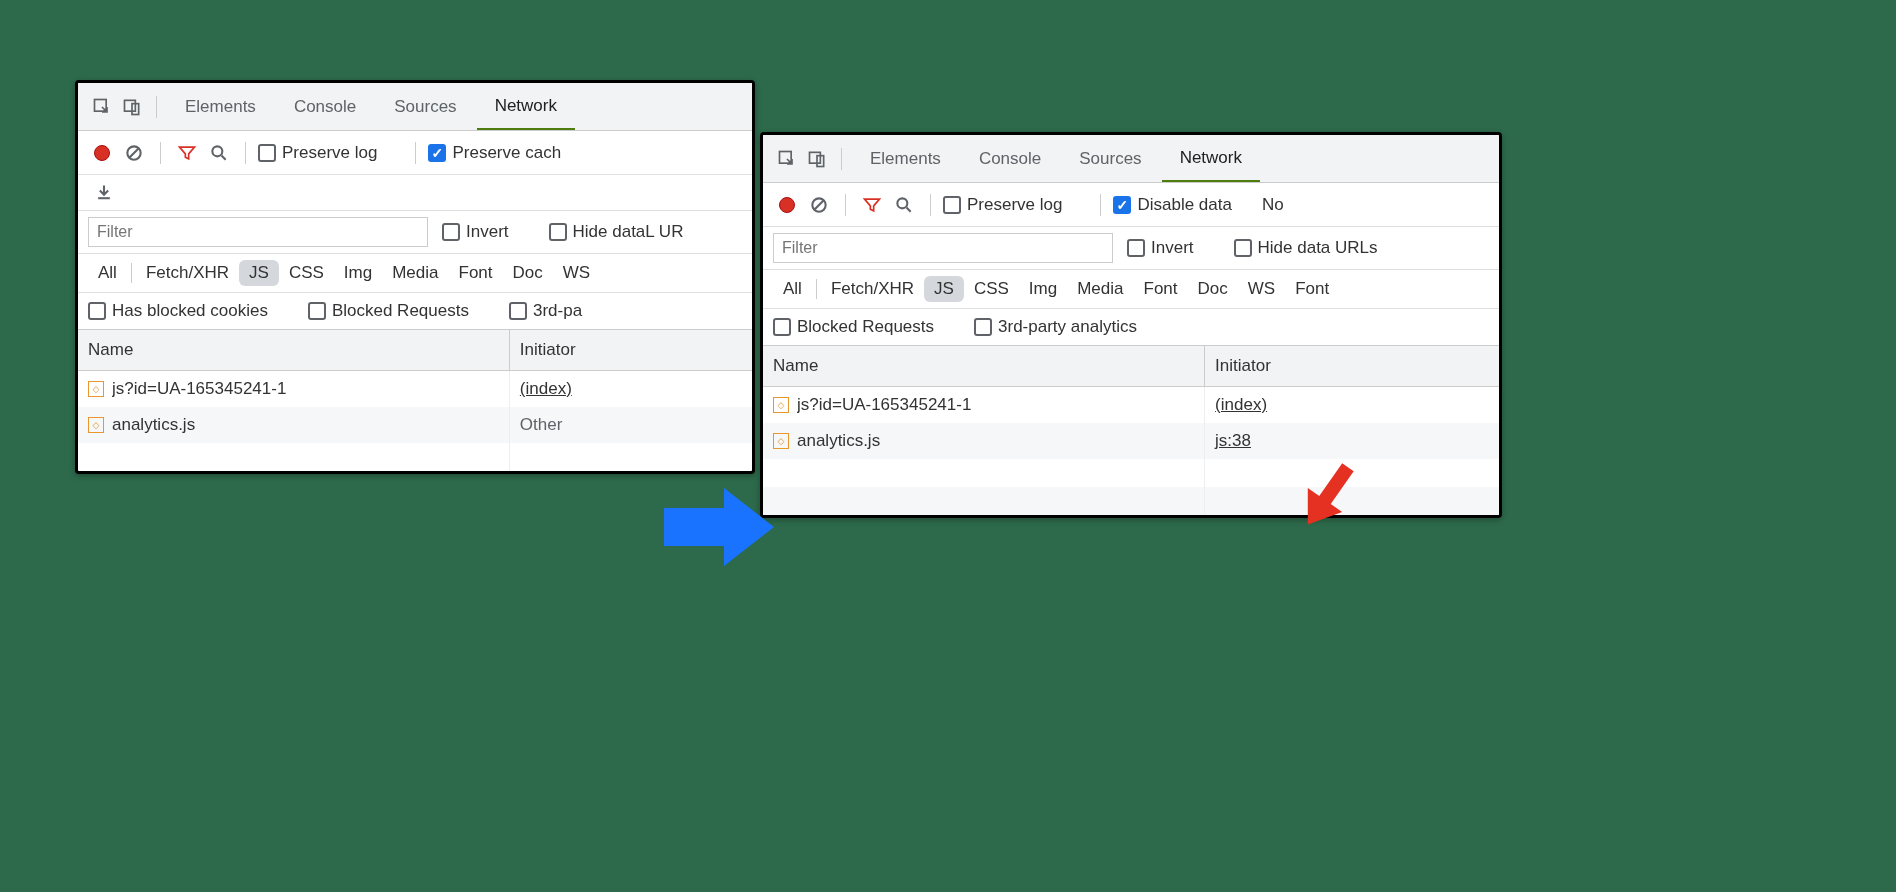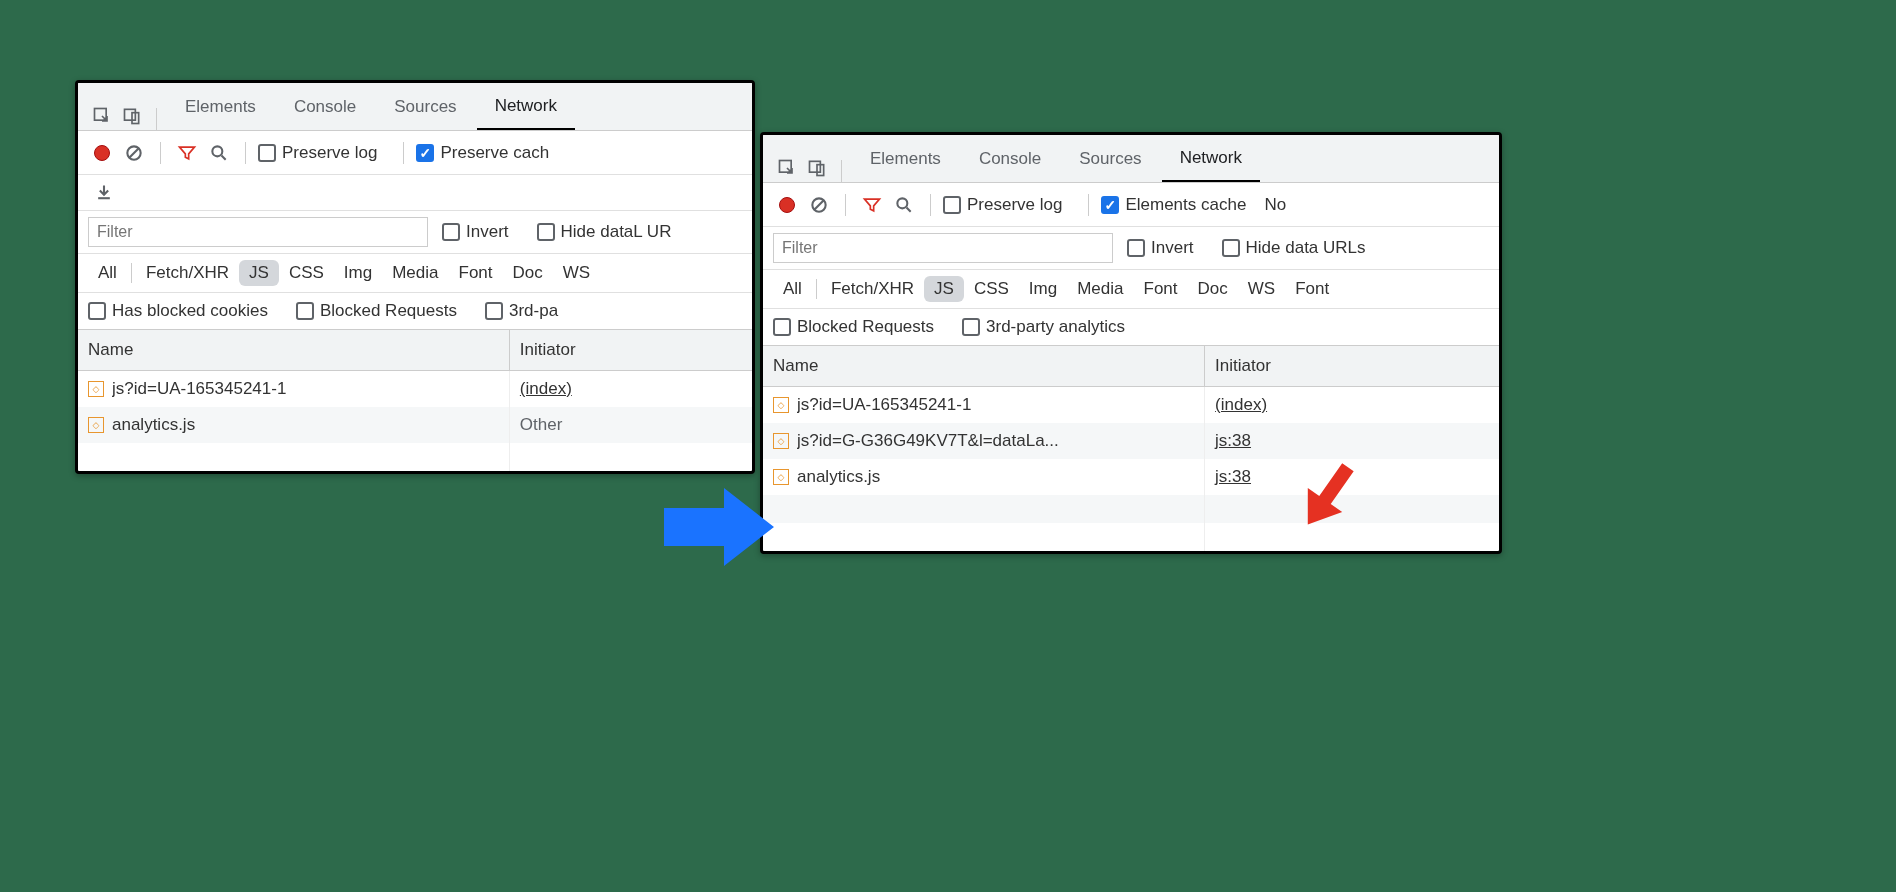--- a/index.html
+++ b/index.html
@@ -17,56 +17,56 @@
     background: #fff;
     border: 3px solid #000;
     border-radius: 4px;
     overflow: hidden;
     box-shadow: 0 2px 6px rgba(0,0,0,0.3);
   }
   .panel-left { left: 75px; top: 80px; width: 680px; }
   .panel-right { left: 760px; top: 132px; width: 742px; }
   .tabs-row {
     display: flex;
-    align-items: flex-end;
+    align-items: center;
     border-bottom: 1px solid #ccc;
     background: #f1f3f4;
     height: 48px;
     padding: 0 10px;
     gap: 2px;
     font-size: 17px;
     color: #5f6368;
   }
   .icon-btn {
     width: 28px; height: 28px;
     display: flex; align-items: center; justify-content: center;
     cursor: pointer;
   }
   .v-sep { width: 1px; height: 22px; background: #ccc; margin: 0 8px; }
   .tab { padding: 0 18px; height: 100%; display: flex; align-items: center; cursor: pointer; }
-  .tab.active { color: #202124; border-bottom: 2px solid #000000; }
+  .tab.active { color: #202124; border-bottom: 2px solid #4d7c0f; }
   .tools-row {
     display: flex; align-items: center;
     border-bottom: 1px solid #e0e0e0;
     height: 44px; padding: 0 10px;
     gap: 4px;
     font-size: 17px;
     color: #333;
     overflow: hidden; white-space: nowrap;
   }
   .record-dot { width: 16px; height: 16px; border-radius: 50%; background: #d93025; border: 1px solid #a50e0e; }
   .clear-icon svg, .funnel-icon svg, .search-icon svg, .download-icon svg { display: block; }
   .chk {
     width: 18px; height: 18px; border: 2px solid #5f6368; border-radius: 3px;
     display: inline-flex; align-items: center; justify-content: center;
     margin-right: 6px; flex-shrink: 0;
   }
   .chk.checked { background: #1a73e8; border-color: #1a73e8; }
   .chk.checked::after { content: "✓"; color: #fff; font-size: 14px; font-weight: bold; line-height: 1; }
-  .lbl { display: flex; align-items: center; margin-right: 14px; cursor: pointer; }
+  .lbl { display: flex; align-items: center; margin-right: 26px; cursor: pointer; }
   .dl-row { height: 36px; display: flex; align-items: center; padding: 0 12px; border-bottom: 1px solid #e0e0e0; }
   .filter-row {
     display: flex; align-items: center; flex-wrap: wrap;
     padding: 6px 10px; border-bottom: 1px solid #e0e0e0;
     gap: 8px 14px; font-size: 17px; color: #333;
     overflow: hidden;
   }
   .filter-input {
     border: 1px solid #ccc; padding: 4px 8px; font-size: 16px;
     width: 340px; height: 30px; color: #888;
@@ -306,21 +306,21 @@
         </svg>
     </span>
     <div class="v-sep"></div>
     <label class="lbl">
         <span class="chk"></span>
         <span>Preserve log</span>
       </label>
     <div class="v-sep"></div>
     <label class="lbl">
         <span class="chk checked"></span>
-        <span>Elements cache</span>
+        <span>Disable data</span>
       </label>
     <span>No</span>
   </div>
   <div class="filter-row filter-row-right">
     <input class="filter-input" placeholder="Filter" style="">
     <label class="lbl">
         <span class="chk"></span>
         <span>Invert</span>
       </label>
     <label class="lbl">
@@ -369,29 +369,20 @@
               <span class="js-file-icon"></span>
               <span class="file-name">js?id=UA-165345241-1</span>
             </div>
           </td>
         <td><span class="initiator-link">(index)</span></td>
       </tr>
       <tr>
         <td>
             <div class="file-cell">
               <span class="js-file-icon"></span>
-              <span class="file-name">js?id=G-G36G49KV7T&amp;l=dataLa...</span>
-            </div>
-          </td>
-        <td><span class="initiator-link">js:38</span></td>
-      </tr>
-      <tr>
-        <td>
-            <div class="file-cell">
-              <span class="js-file-icon"></span>
               <span class="file-name">analytics.js</span>
             </div>
           </td>
         <td><span class="initiator-link">js:38</span></td>
       </tr>
       <tr class="spacer">
           <td></td>
           <td></td>
         </tr>
       <tr class="spacer">

